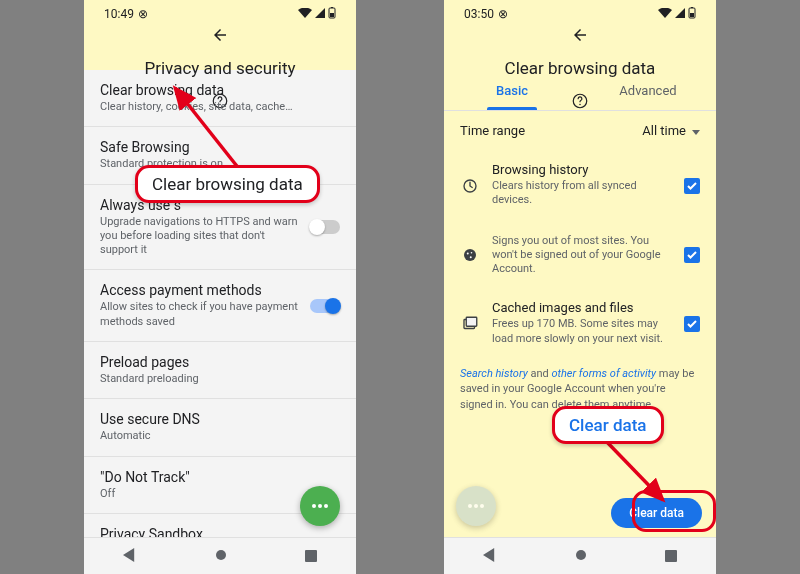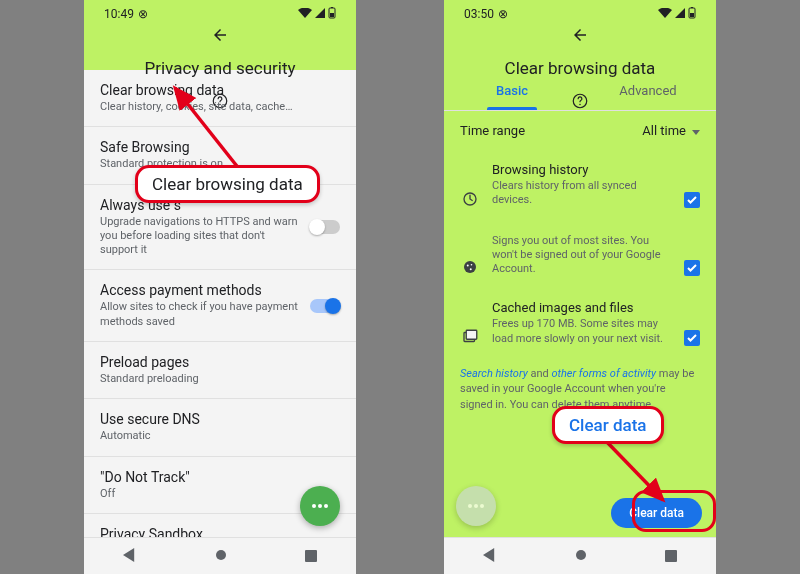--- a/index.html
+++ b/index.html
@@ -14,21 +14,21 @@
   }
   .stage {
     position: relative;
     width: 800px;
     height: 574px;
   }
   .phone {
     position: absolute;
     width: 272px;
     height: 574px;
-    background: #bef264;
+    background: #fef9c3;
     top: 0;
   }
   .phone.left { left: 84px; }
   .phone.right { left: 444px; }
 
   .statusbar {
     height: 24px;
     display: flex;
     justify-content: space-between;
     align-items: center;
@@ -92,21 +92,21 @@
   }
 
   .timerange {
     display:flex; justify-content:space-between; align-items:center;
     padding: 12px 16px;
     font-size:13px; color:#202124;
   }
   .timerange .value { display:flex; align-items:center; gap:6px; color:#202124;}
 
   .check-row {
-    display:flex; align-items:flex-end; gap:12px;
+    display:flex; align-items:center; gap:12px;
     padding: 12px 16px;
   }
   .check-row .icon { width:20px; display:flex; justify-content:center; padding-top:2px; color:#3c4043;}
   .check-row .text { flex:1; }
   .check-row .text .primary { font-size:13px; color:#202124; }
   .check-row .text .secondary { font-size:11px; color:#5f6368; margin-top:2px; line-height:1.3;}
   .check-row .box {
     width:16px; height:16px; background:#1a73e8; border-radius:2px;
     display:flex; align-items:center; justify-content:center; margin-top:2px;
   }

